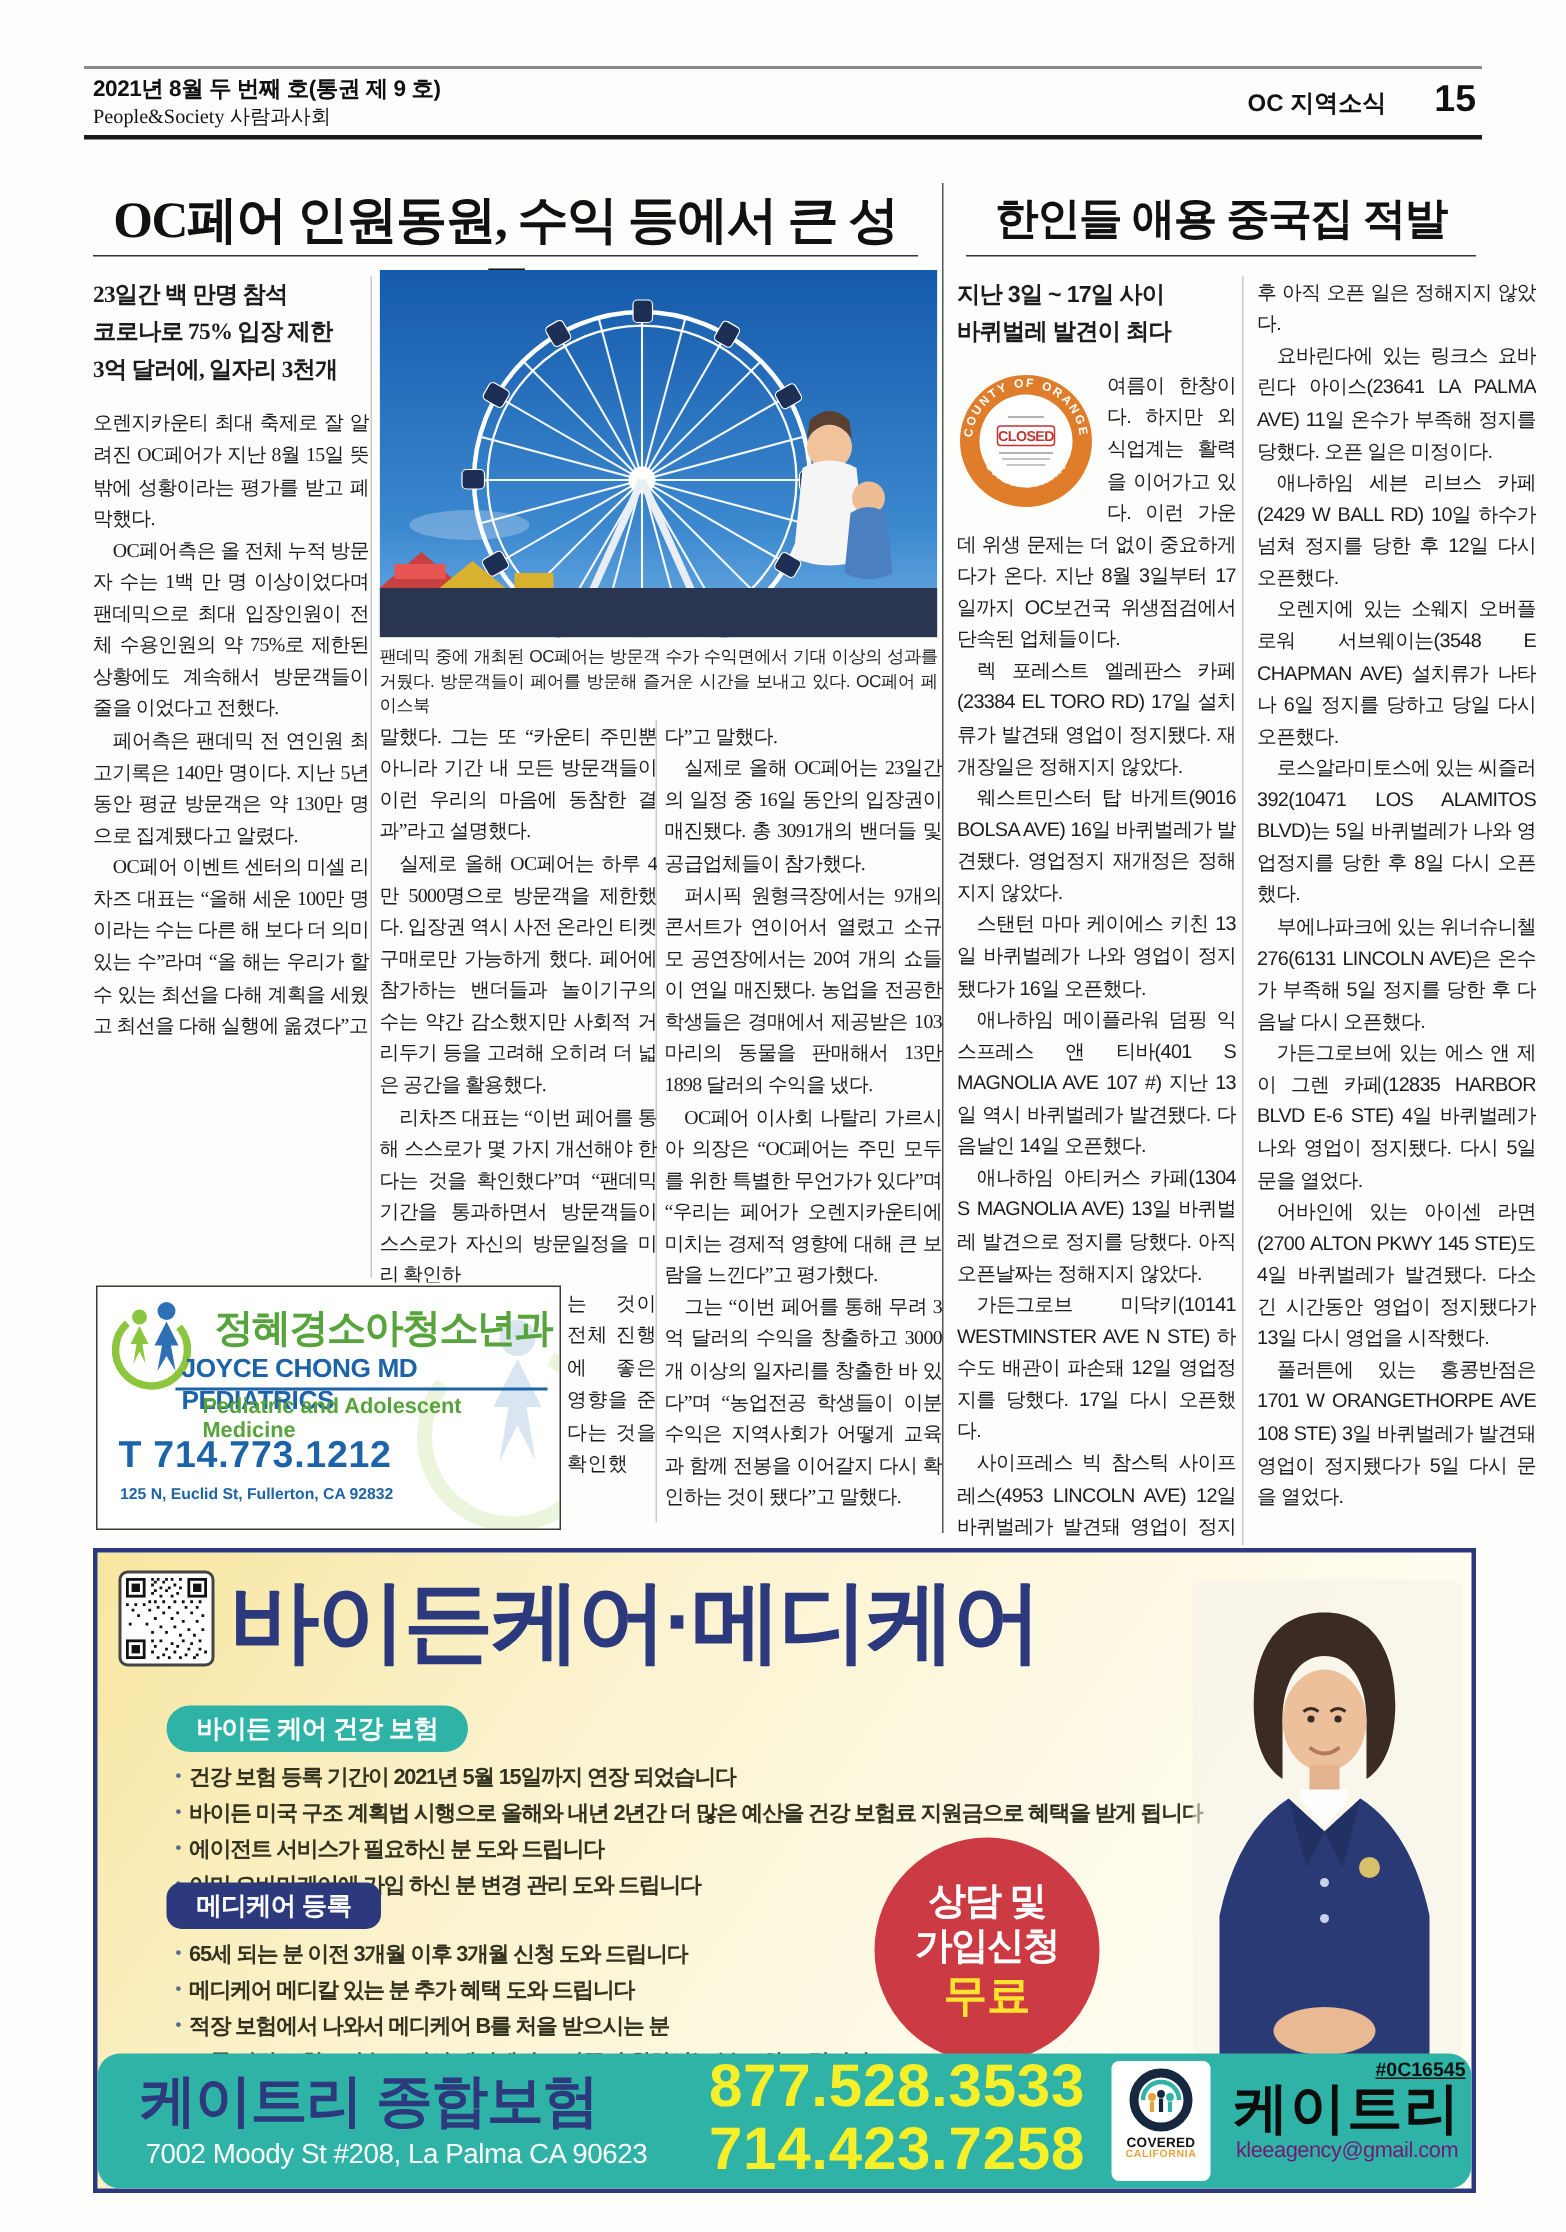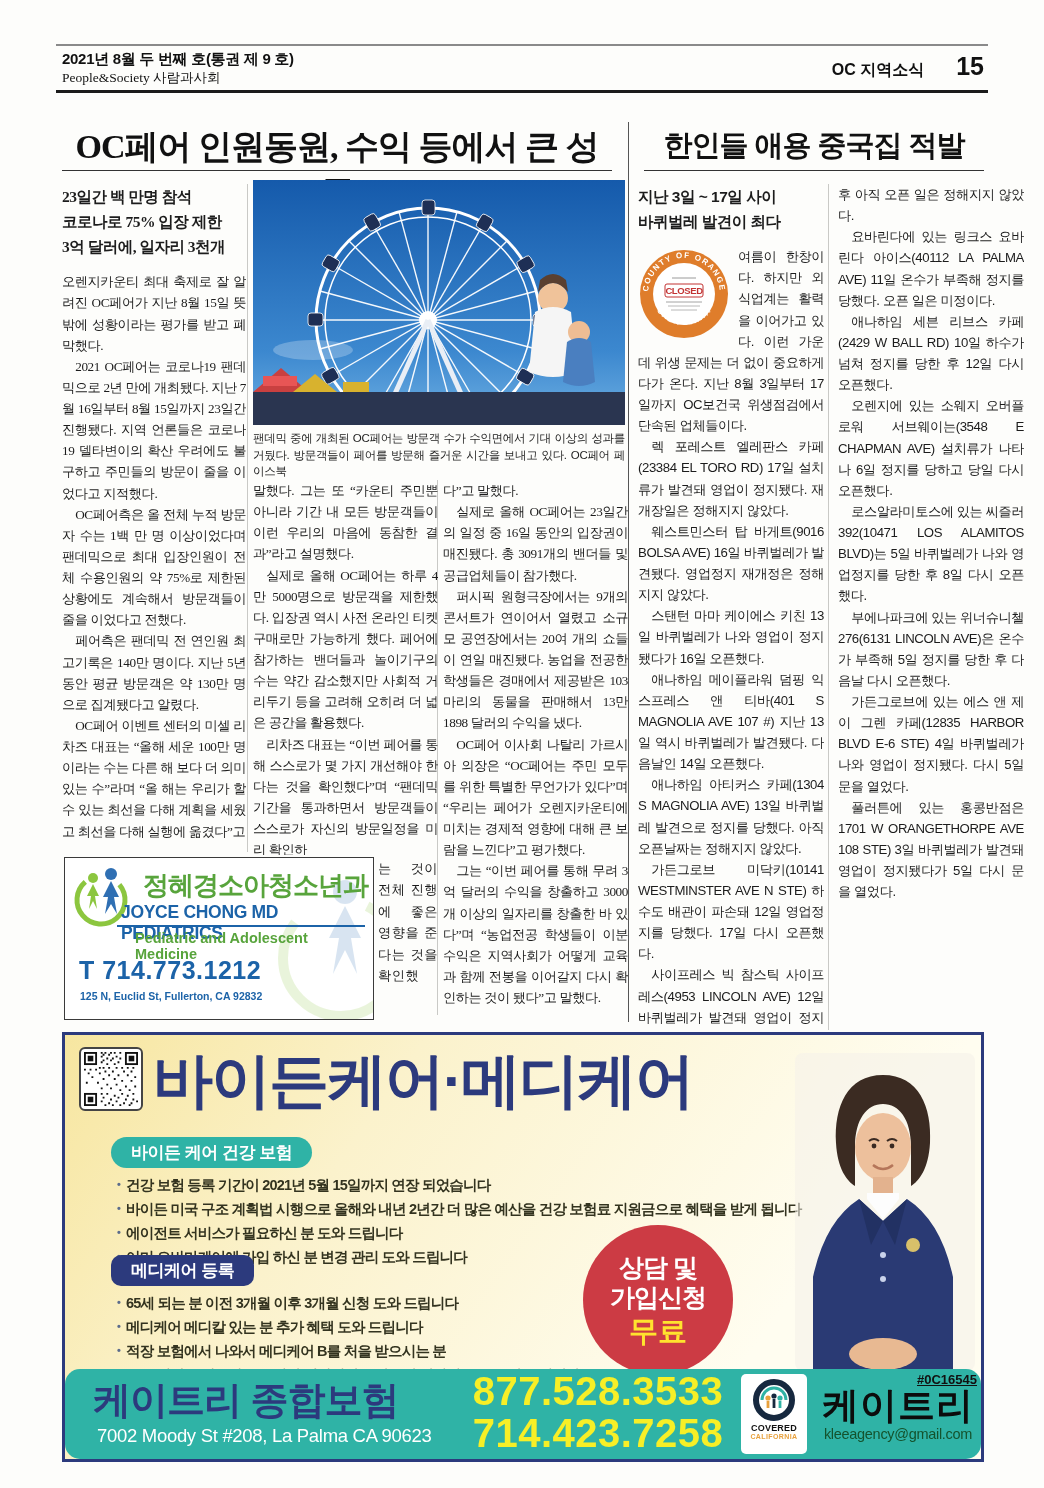--- a/index.html
+++ b/index.html
@@ -70,21 +70,21 @@
   .tb-addr{position:absolute;left:32px;top:56px;font-size:18.5px;color:#fff;letter-spacing:-0.3px;}
   .tb-phones{position:absolute;left:388px;top:2px;width:290px;text-align:center;font-size:40px;font-weight:800;
              color:#f7ef27;line-height:1.04;letter-spacing:0.5px;}
   .covered-box{position:absolute;left:676px;top:5px;width:66px;height:80px;background:#fff;border-radius:5px;
                display:flex;flex-direction:column;align-items:center;padding-top:4px;box-sizing:border-box;}
   .covered-box .c1{font-size:9px;font-weight:900;color:#111;letter-spacing:0.2px;margin-top:1px;}
   .covered-box .c2{font-size:7px;font-weight:800;color:#e8a13d;letter-spacing:0.4px;}
   .tb-right{position:absolute;left:752px;top:0;width:162px;text-align:center;}
   .tb-license{font-size:13px;font-weight:700;color:#111;margin-top:3px;text-align:right;padding-right:2px;text-decoration:underline;}
   .tb-brand{font-size:37px;font-weight:900;color:#0c0c0c;letter-spacing:1px;line-height:1.05;}
-  .tb-email{font-size:14.5px;color:#14532d;letter-spacing:-0.3px;}
+  .tb-email{font-size:14.5px;color:#701a75;letter-spacing:-0.3px;}
 </style>
 </head>
 <body>
 
 <div class="page">
 
   <div class="mast-line-top"></div>
   <div class="mast-left1">2021년 8월 두 번째 호(통권 제 9 호)</div>
   <div class="mast-left2">People&amp;Society  사람과사회</div>
   <div class="mast-right">
@@ -102,21 +102,20 @@
   <div class="vrule" style="left:828px;top:184px;height:846px;"></div>
 
   <div class="col" style="left:62px;top:184px;width:184px;height:670px;">
     <div class="subtitle">
         <div>23일간 백 만명 참석</div>
         <div>코로나로 75% 입장 제한</div>
         <div>3억 달러에, 일자리 3천개</div>
       </div>
     <div class="col" style="position:static;">
         <p>오렌지카운티 최대 축제로 잘 알려진 OC페어가 지난 8월 15일 뜻밖에 성황이라는 평가를 받고 폐막했다.</p>
-        <p>2021 OC페어는 코로나19 팬데믹으로 2년 만에 개최됐다. 지난 7월 16일부터 8월 15일까지 23일간 진행됐다. 지역 언론들은 코로나19 델타변이의 확산 우려에도 불구하고 주민들의 방문이 줄을 이었다고 지적했다.</p>
         <p>OC페어측은 올 전체 누적 방문자 수는 1백 만 명 이상이었다며 팬데믹으로 최대 입장인원이 전체 수용인원의 약 75%로 제한된 상황에도 계속해서 방문객들이 줄을 이었다고 전했다.</p>
         <p>페어측은 팬데믹 전 연인원 최고기록은 140만 명이다. 지난 5년 동안 평균 방문객은 약 130만 명으로 집계됐다고 알렸다.</p>
         <p>OC페어 이벤트 센터의 미셀 리차즈 대표는 “올해 세운 100만 명이라는 수는 다른 해 보다 더 의미 있는 수”라며 “올 해는 우리가 할 수 있는 최선을 다해 계획을 세웠고 최선을 다해 실행에 옮겼다”고</p>
       </div>
   </div>
 
   <div class="photo">
     <svg width="372" height="245" viewBox="0 0 372 245">
       <defs>
         <linearGradient id="sky" x1="0" y1="0" x2="0" y2="1">
@@ -225,26 +224,27 @@
         <p>스탠턴 마마 케이에스 키친 13일 바퀴벌레가 나와 영업이 정지됐다가 16일 오픈했다.</p>
         <p>애나하임 메이플라워 덤핑 익스프레스 앤 티바(401 S MAGNOLIA AVE 107 #) 지난 13일 역시 바퀴벌레가 발견됐다. 다음날인 14일 오픈했다.</p>
         <p>애나하임 아티커스 카페(1304 S MAGNOLIA AVE) 13일 바퀴벌레 발견으로 정지를 당했다. 아직 오픈날짜는 정해지지 않았다.</p>
         <p>가든그로브 미닥키(10141 WESTMINSTER AVE N STE) 하수도 배관이 파손돼 12일 영업정지를 당했다. 17일 다시 오픈했다.</p>
         <p>사이프레스 빅 참스틱 사이프레스(4953 LINCOLN AVE) 12일 바퀴벌레가 발견돼 영업이 정지된</p>
       </div>
   </div>
 
   <div class="col" style="left:838px;top:184px;width:186px;height:850px;font-family:'Liberation Sans',sans-serif;">
       <p>후 아직 오픈 일은 정해지지 않았다.</p>
-      <p>요바린다에 있는 링크스 요바린다 아이스(40112 LA PALMA AVE) 11일 온수가 부족해 정지를 당했다. 오픈 일은 미정이다.</p>
+      <p>요바린다에 있는 링크스 요바린다 아이스(23641 LA PALMA AVE) 11일 온수가 부족해 정지를 당했다. 오픈 일은 미정이다.</p>
       <p>애나하임 세븐 리브스 카페 (2429 W BALL RD) 10일 하수가 넘쳐 정지를 당한 후 12일 다시 오픈했다.</p>
       <p>오렌지에 있는 소웨지 오버플로워 서브웨이는(3548 E CHAPMAN AVE) 설치류가 나타나 6일 정지를 당하고 당일 다시 오픈했다.</p>
       <p>로스알라미토스에 있는 씨즐러 392(10471 LOS ALAMITOS BLVD)는 5일 바퀴벌레가 나와 영업정지를 당한 후 8일 다시 오픈했다.</p>
       <p>부에나파크에 있는 위너슈니첼 276(6131 LINCOLN AVE)은 온수가 부족해 5일 정지를 당한 후 다음날 다시 오픈했다.</p>
       <p>가든그로브에 있는 에스 앤 제이 그렌 카페(12835 HARBOR BLVD E-6 STE) 4일 바퀴벌레가 나와 영업이 정지됐다. 다시 5일 문을 열었다.</p>
+      <p>어바인에 있는 아이센 라면 (2700 ALTON PKWY 145 STE)도 4일 바퀴벌레가 발견됐다. 다소 긴 시간동안 영업이 정지됐다가 13일 다시 영업을 시작했다.</p>
       <p>풀러튼에 있는 홍콩반점은 1701 W ORANGETHORPE AVE 108 STE) 3일 바퀴벌레가 발견돼 영업이 정지됐다가 5일 다시 문을 열었다.</p>
     </div>
 
   <div class="ped-ad">
     <svg class="ped-water" width="140" height="161" viewBox="0 0 140 161">
       <circle cx="100" cy="100" r="58" fill="none" stroke="#8cc63f" stroke-width="10" stroke-dasharray="220 80"></circle>
       <g fill="#2f6fb3">
           <circle cx="104" cy="34" r="12"></circle>
           <path d="M104 48 L88 80 L98 80 L92 116 L104 92 L116 116 L110 80 L120 80 Z"></path>
         </g>

